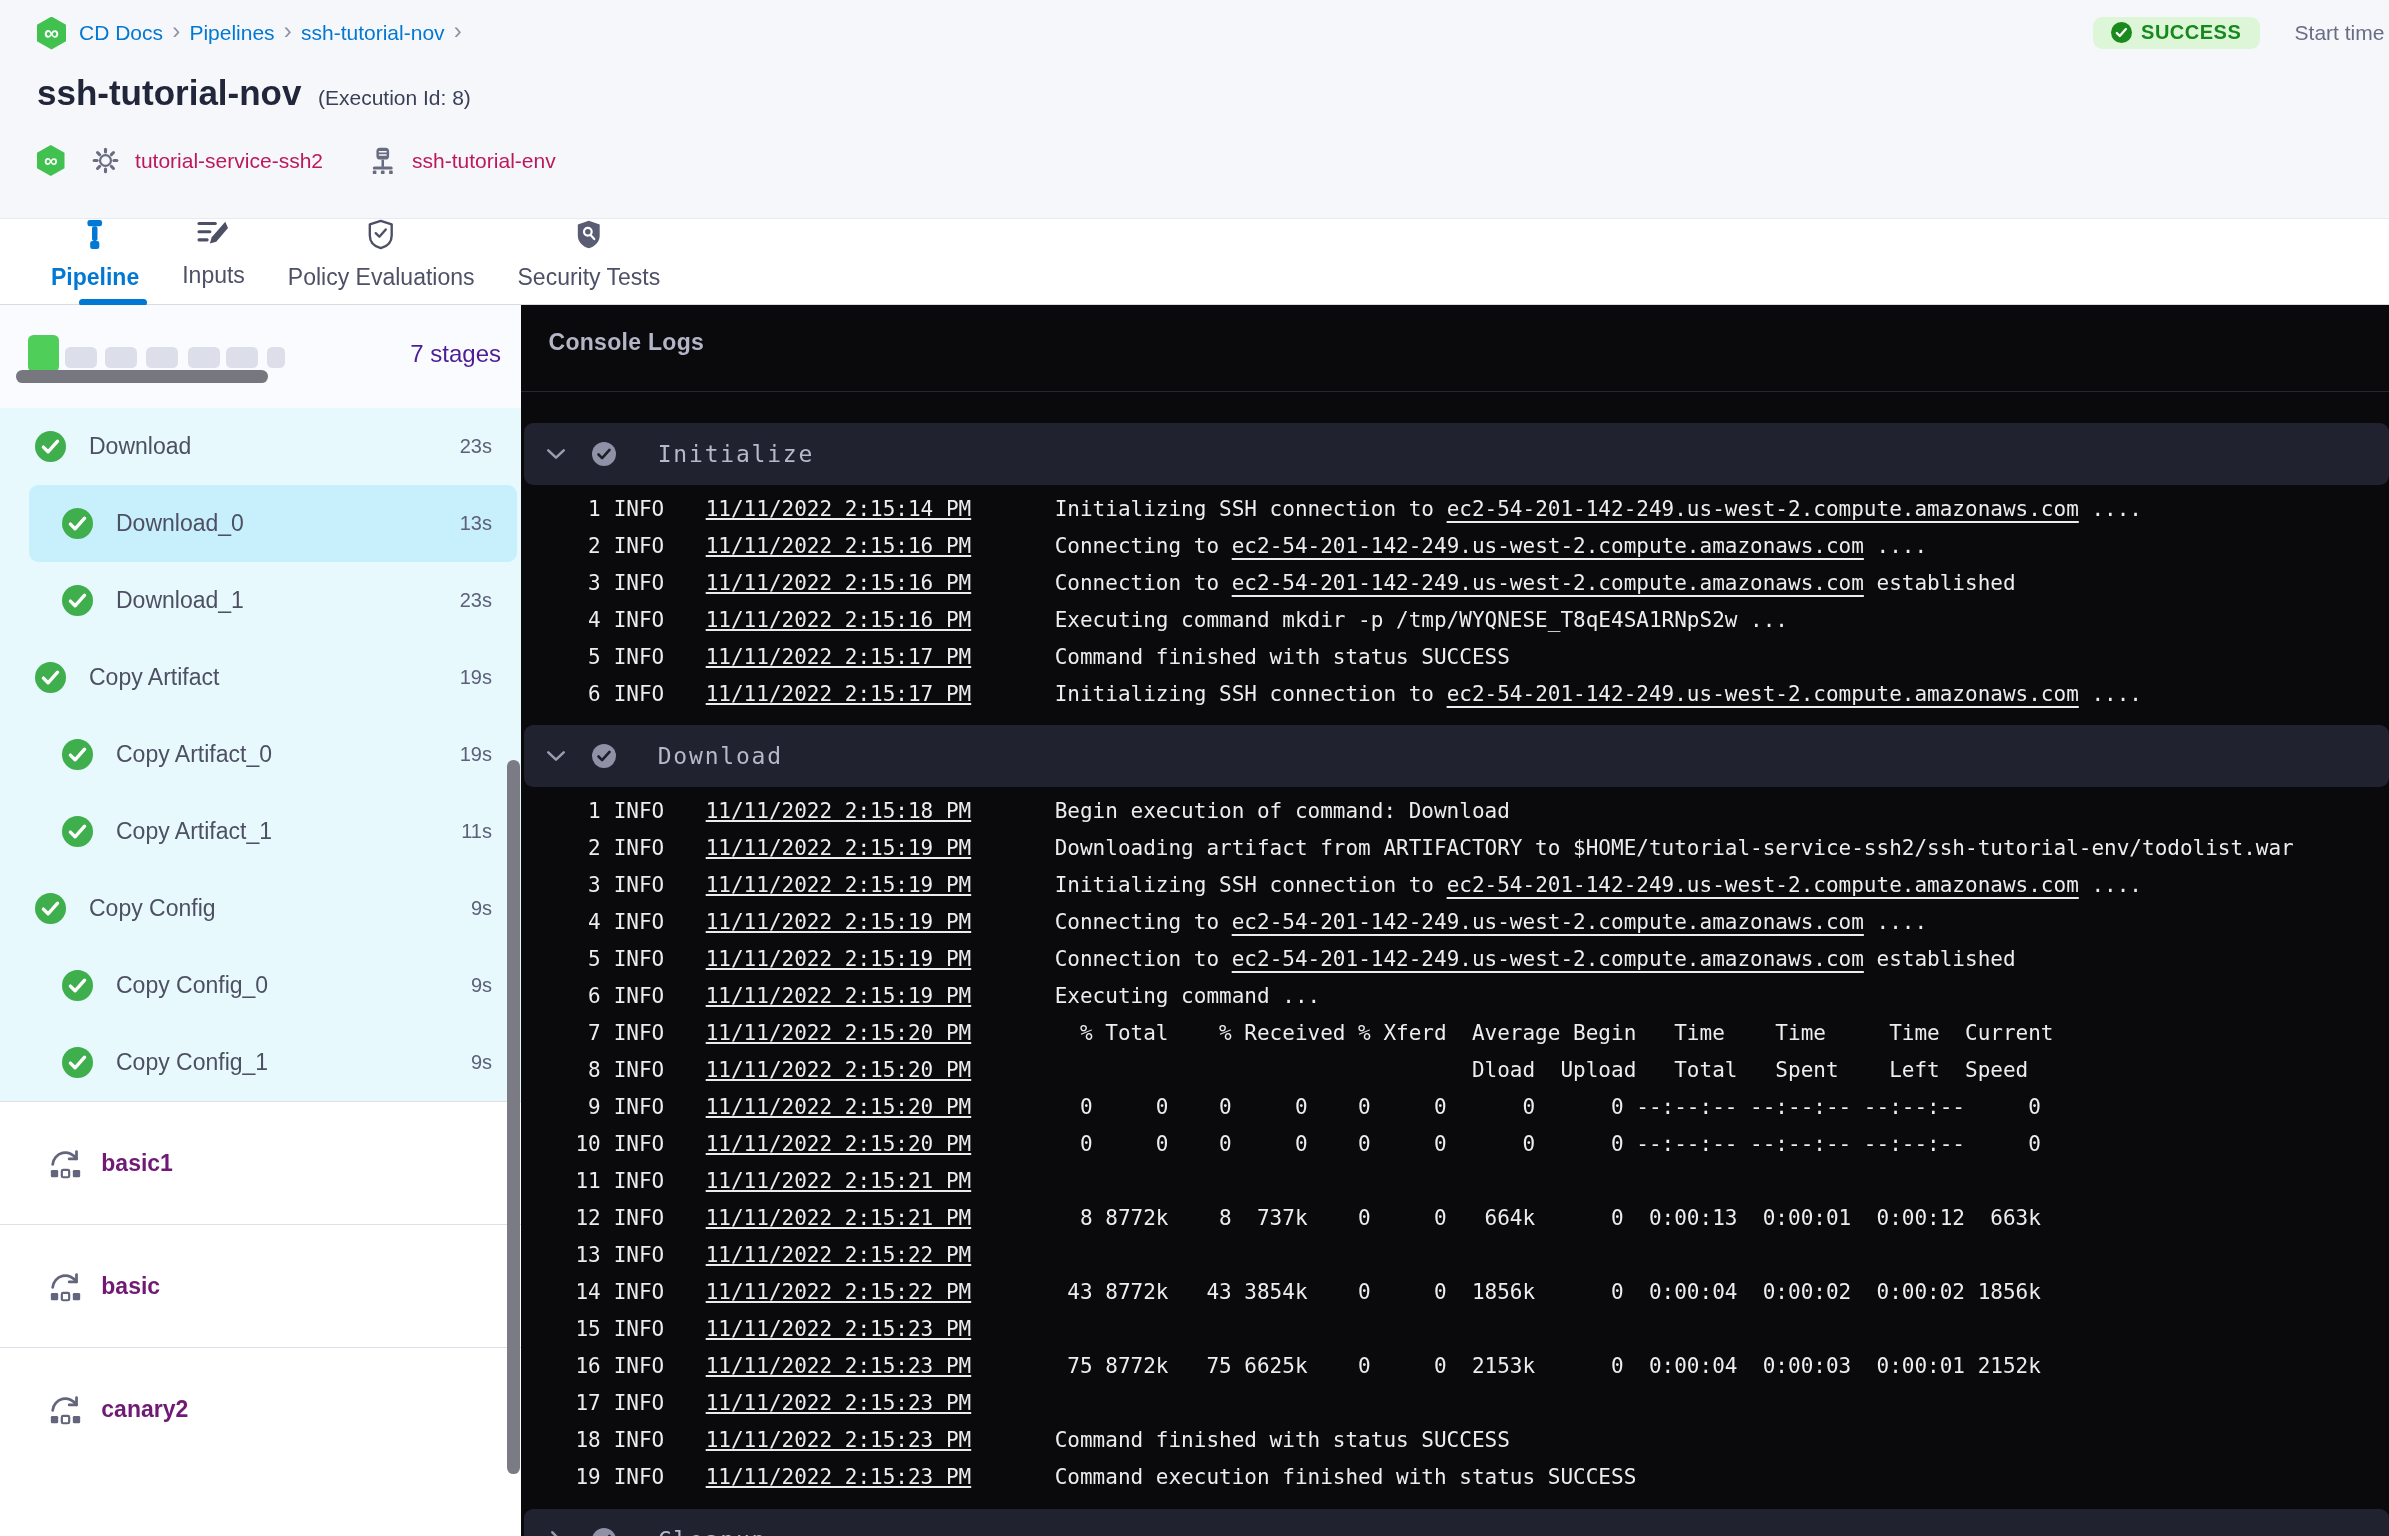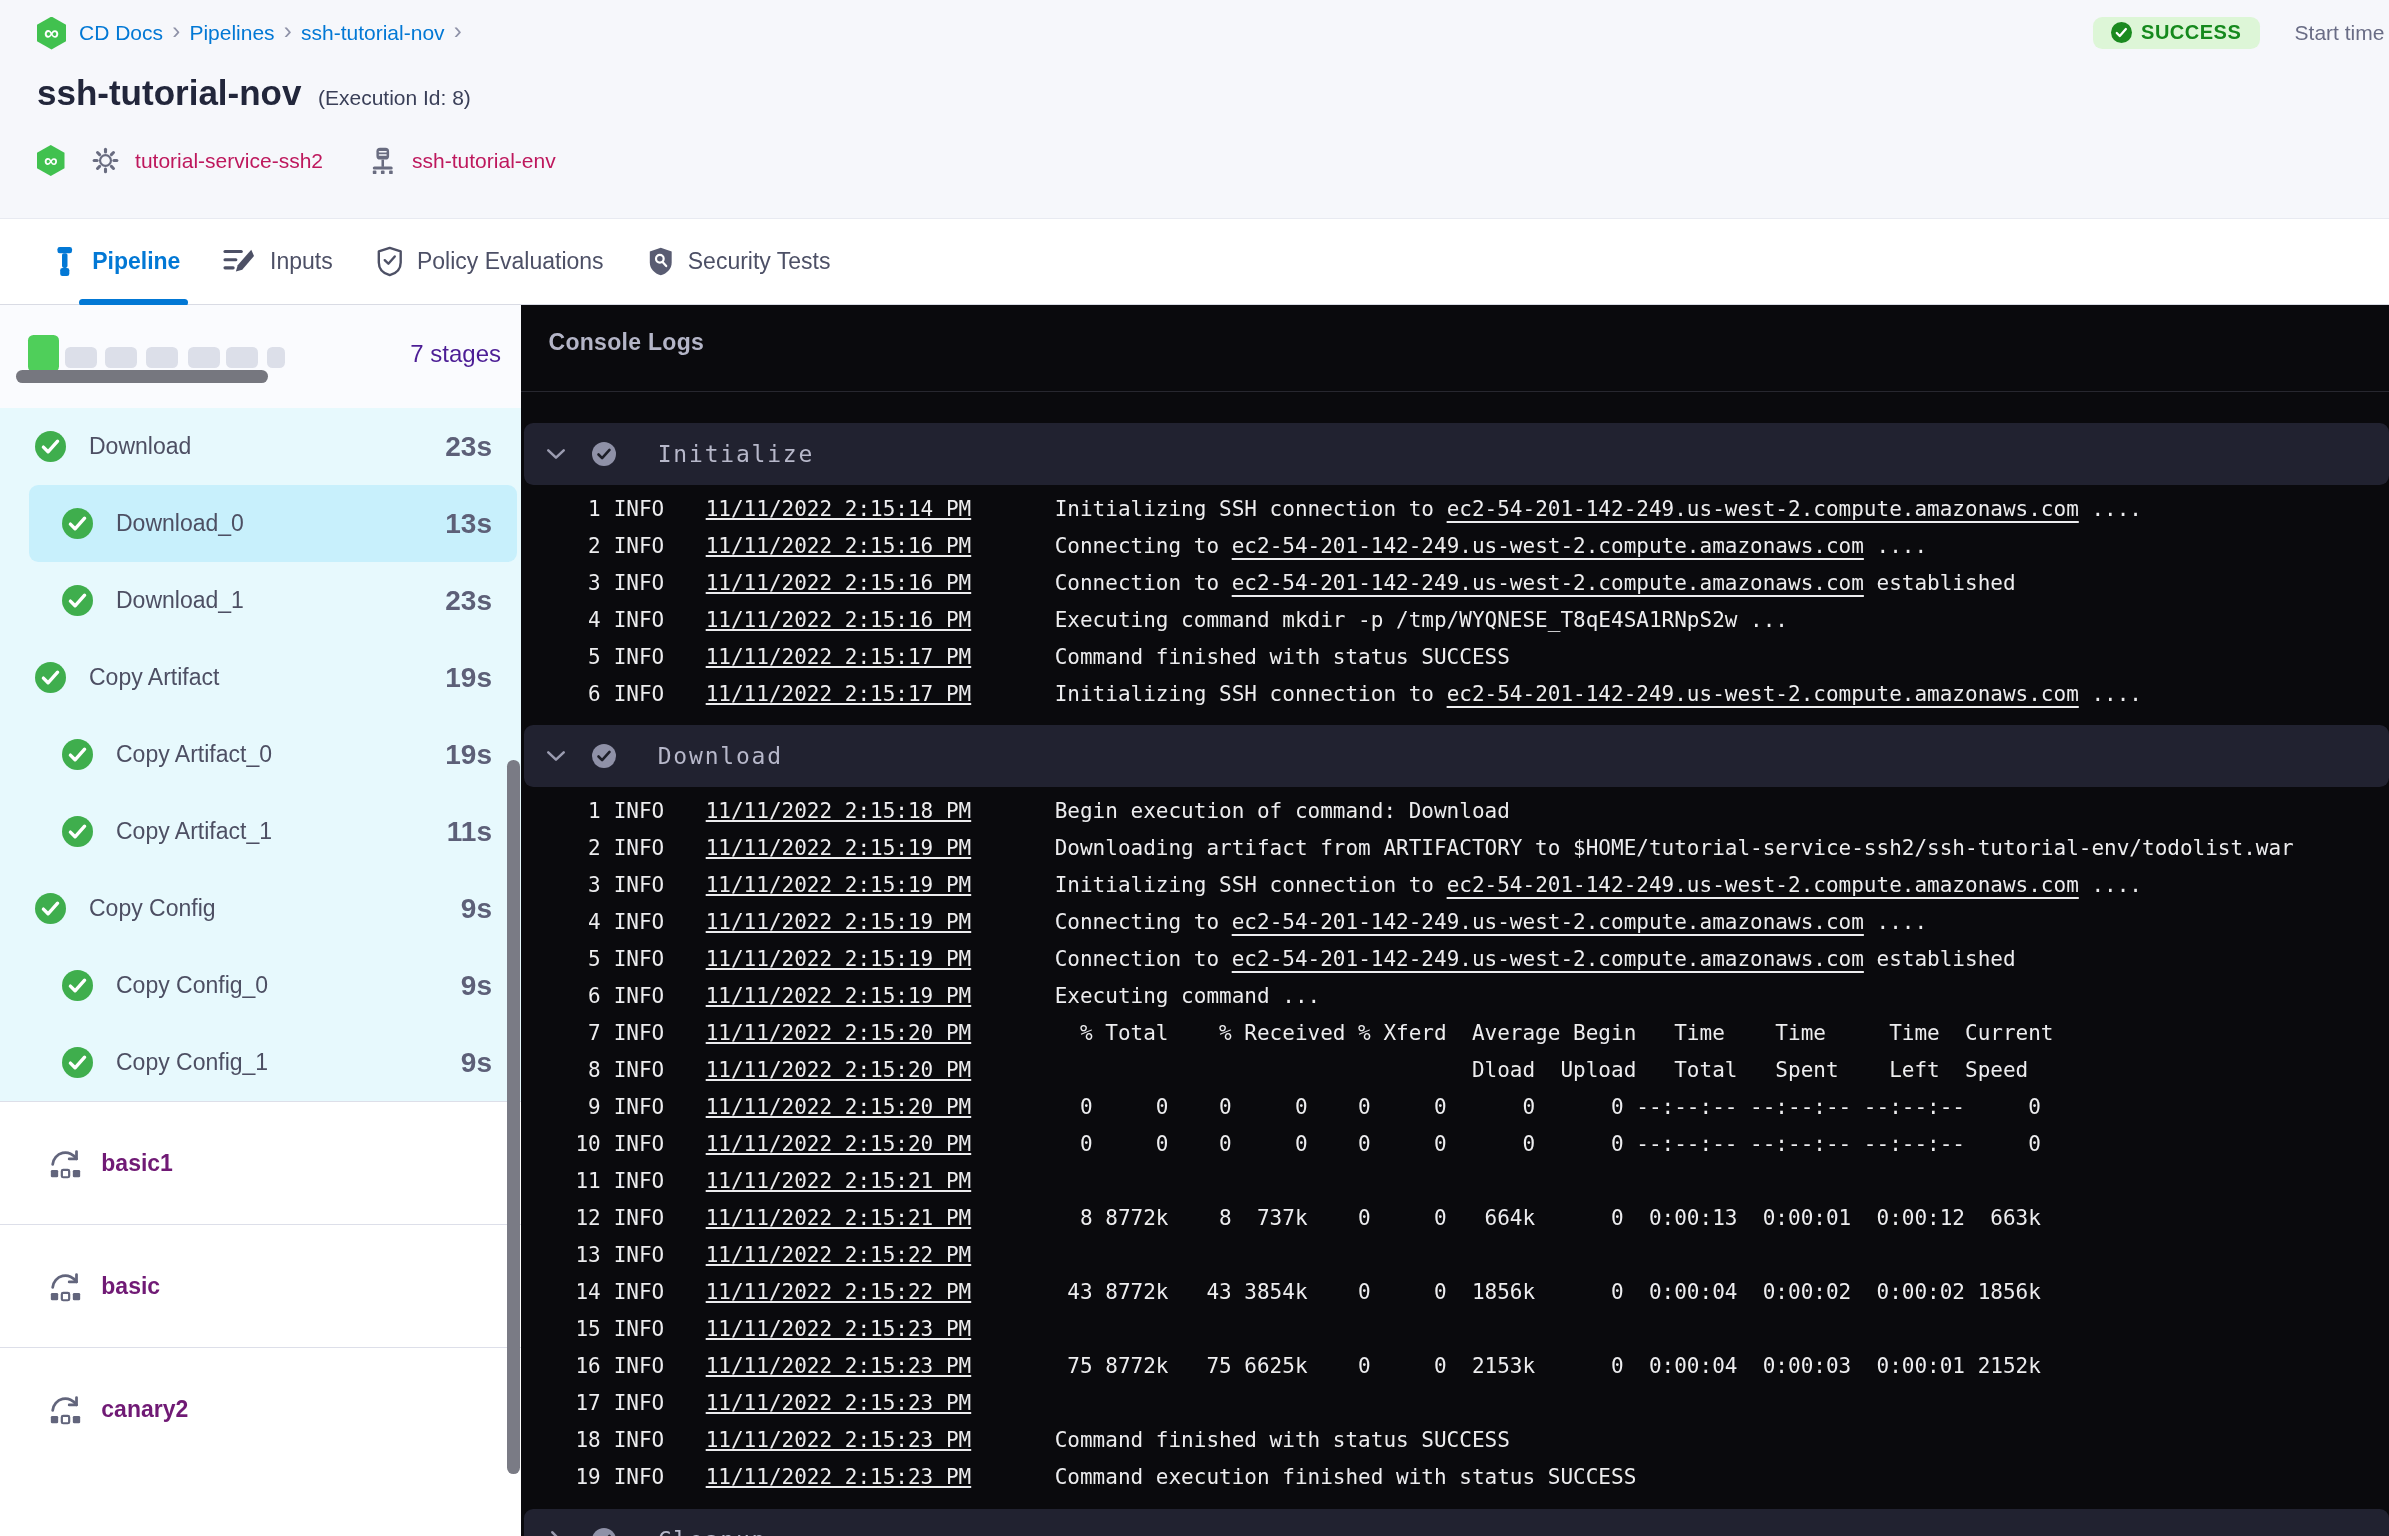--- a/index.html
+++ b/index.html
@@ -25,21 +25,21 @@
   .meta-row .hex-logo{width:27.5px;height:31px;font-size:19px;}
   .meta-icon{margin-left:26px;display:flex;align-items:center;}
   .meta-label{margin-left:15.6px;font-size:21px;color:#be185d;text-align:right;}
   .meta-icon.env{margin-left:46px;}
 
   
   .tabbar{position:absolute;top:218px;left:0;right:0;height:87px;background:#ffffff;
     border-top:0.9px solid #e8eaf1;border-bottom:1.8px solid #d9dbe4;box-sizing:border-box;
     display:flex;align-items:center;padding-left:51px;}
   .tab{position:relative;display:flex;align-items:center;gap:13.7px;height:100%;margin-right:43px;cursor:pointer;
-    color:#4d5066;font-size:23px;}
+    color:#4d5066;font-size:23px;flex-direction:column;}
   .tab.active{color:#0278d5;font-weight:bold;}
   .tab .underline{display:none;position:absolute;bottom:-1.8px;left:27.5px;right:-7.3px;height:6.4px;border-radius:3.7px;background:#0278d5;}
   .tab.active .underline{display:block;}
 
   
   .content{position:absolute;top:305px;left:0;right:0;bottom:0;display:flex;}
   .sidebar{position:relative;width:521px;flex:0 0 521px;background:#ffffff;overflow:hidden;}
   .console{position:relative;flex:1;background:#0a0a0d;overflow:hidden;}
 
   
@@ -47,21 +47,21 @@
   .block{position:absolute;border-radius:5.5px;background:#dcdfe9;}
   .block.done{background:#4fcf5a;}
   .strip-thumb{position:absolute;left:15.6px;top:65px;width:252px;height:13px;border-radius:6.4px;background:#76777f;}
   .stage-count{position:absolute;right:20px;top:35px;font-size:24px;color:#4c1d95;}
   .stage-list{background:#e7f9fd;}
   .stage-row{position:relative;height:77px;display:flex;align-items:center;padding-right:29px;cursor:pointer;}
   .stage-row .hl{position:absolute;left:29px;right:3.7px;top:0;bottom:0;background:#c8f0fc;border-radius:9.2px;}
   .stage-row > *{position:relative;}
   .stage-check{display:flex;flex:0 0 auto;}
   .stage-name{margin-left:23px;font-size:23px;color:#4d4f63;}
-  .stage-dur{margin-left:auto;font-size:28px;color:#5d6078;font-weight:bold;}
+  .stage-dur{margin-left:auto;font-size:20px;color:#5d6078;}
   .collapsed-list{background:#ffffff;}
   .collapsed-row{height:122px;display:flex;align-items:center;border-top:0.9px solid #dddfe9;cursor:pointer;}
   .collapsed-row .cicon{margin-left:48px;display:flex;}
   .collapsed-name{margin-left:18.3px;font-size:23px;color:#701a75;font-weight:bold;}
   .side-scrollbar{position:absolute;right:0.9px;top:455px;width:13px;height:714px;border-radius:6.4px;background:#7a7b85;}
 
   
   .console-title{position:absolute;top:24px;left:27.5px;font-size:23px;font-weight:bold;color:#b4b5c7;letter-spacing:0.3px;}
   .console-divider{position:absolute;top:86px;left:0;right:0;height:0.9px;background:#27272f;}
   .sections{position:absolute;top:118px;left:2.7px;right:0;}

